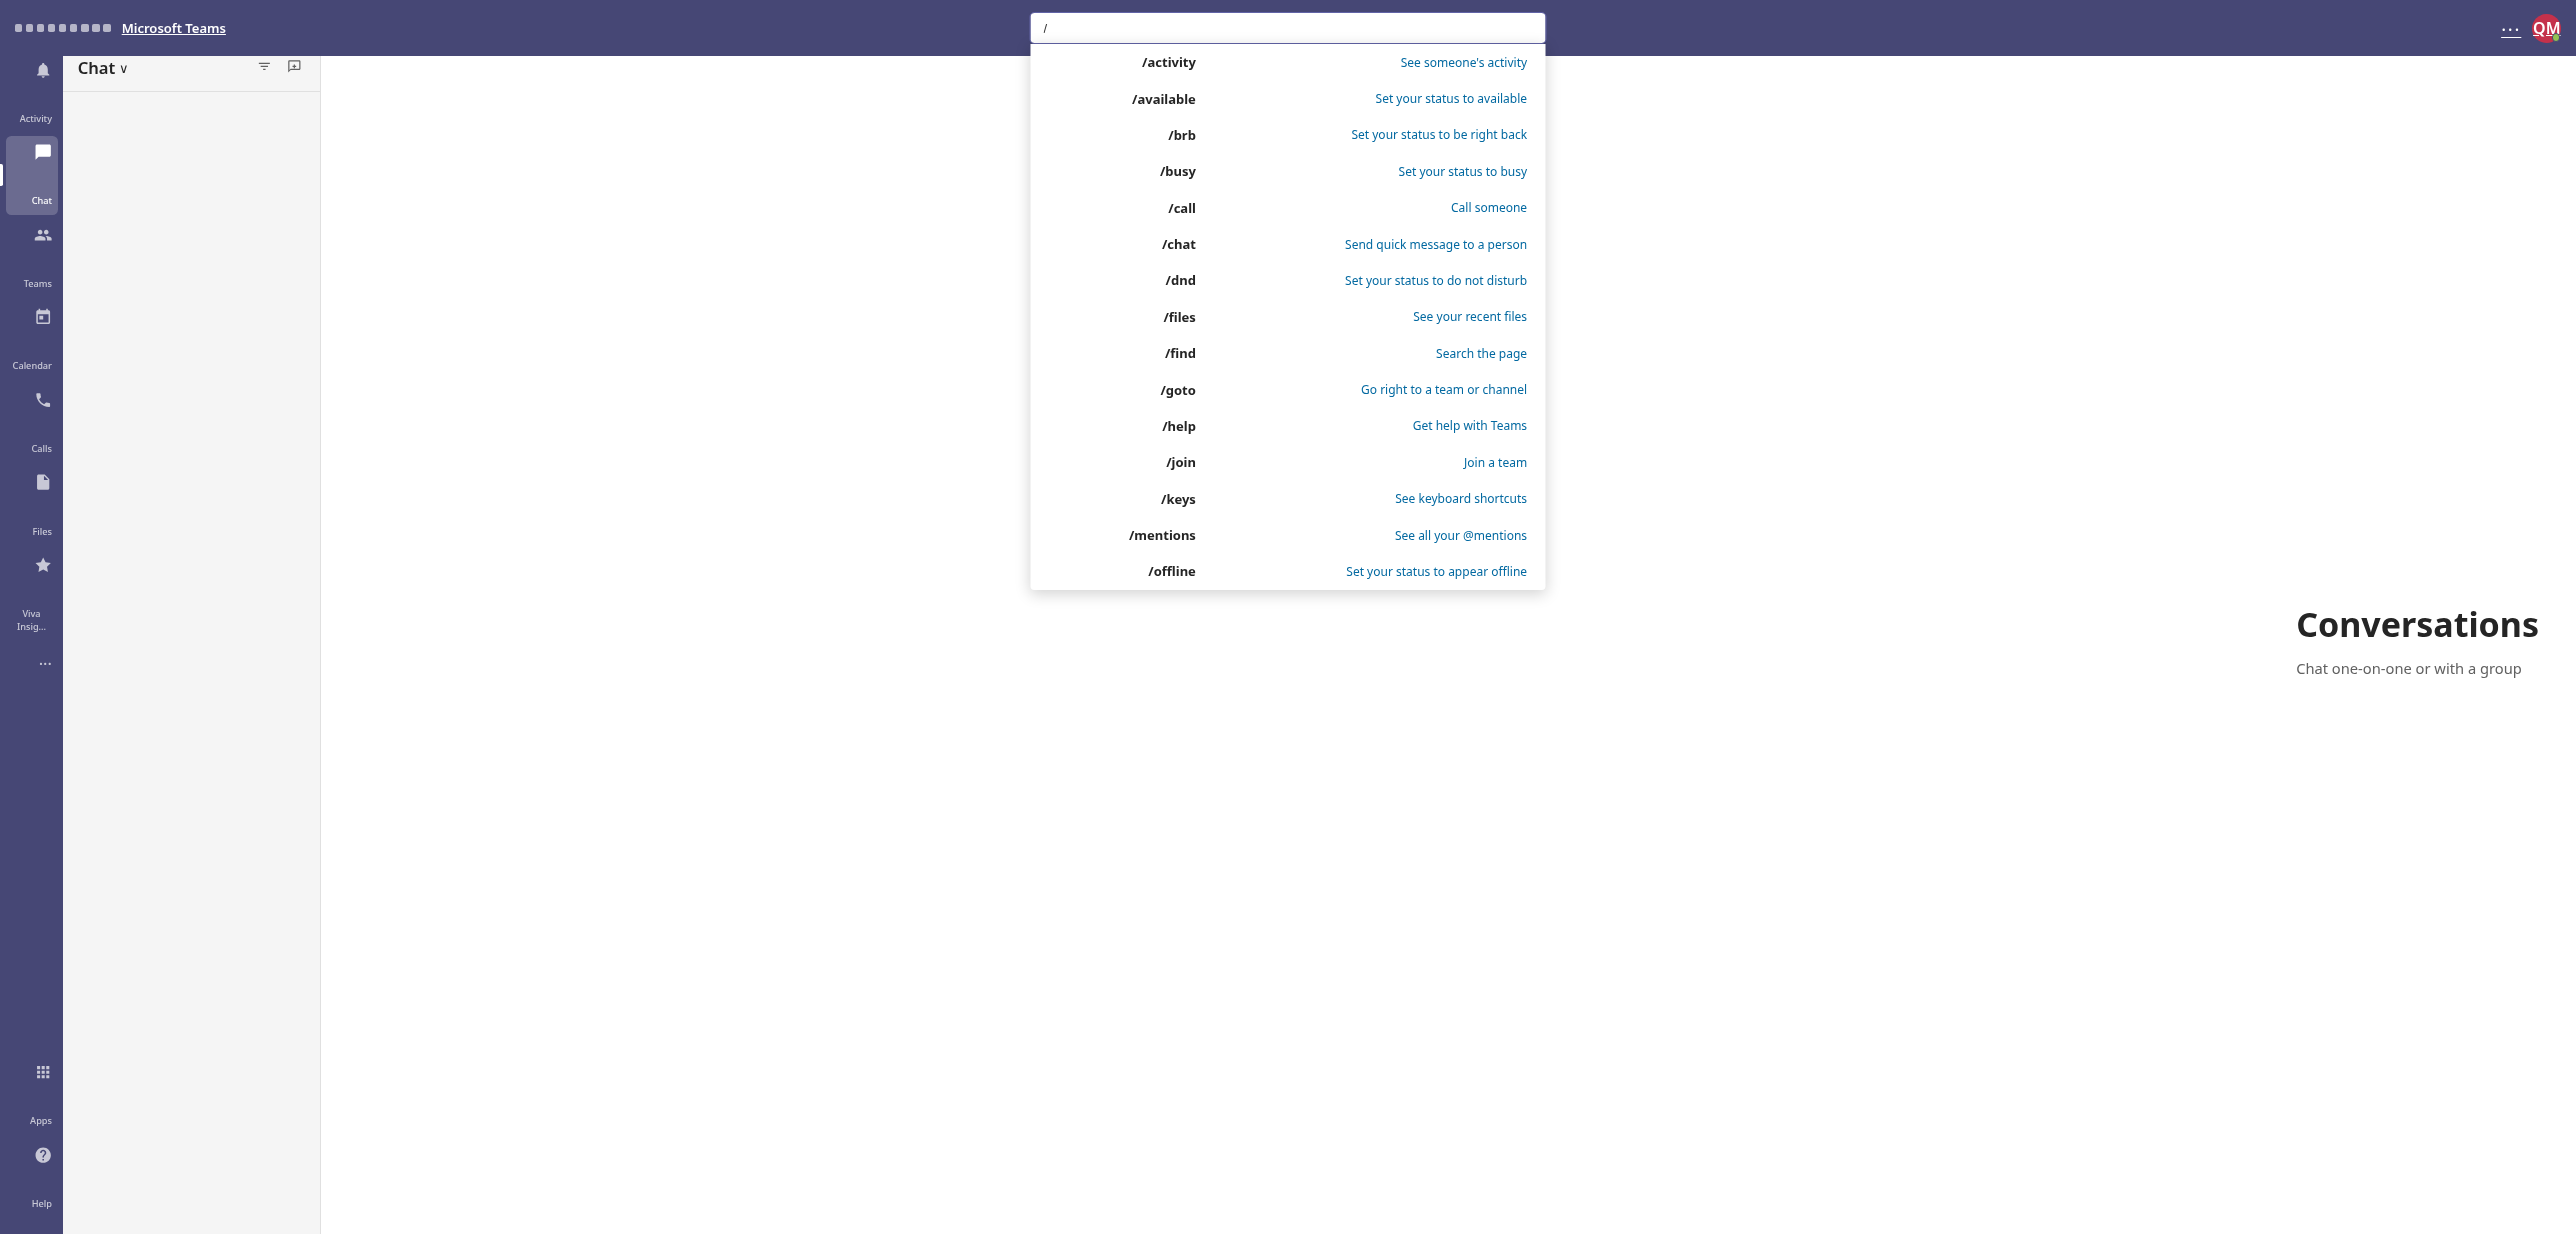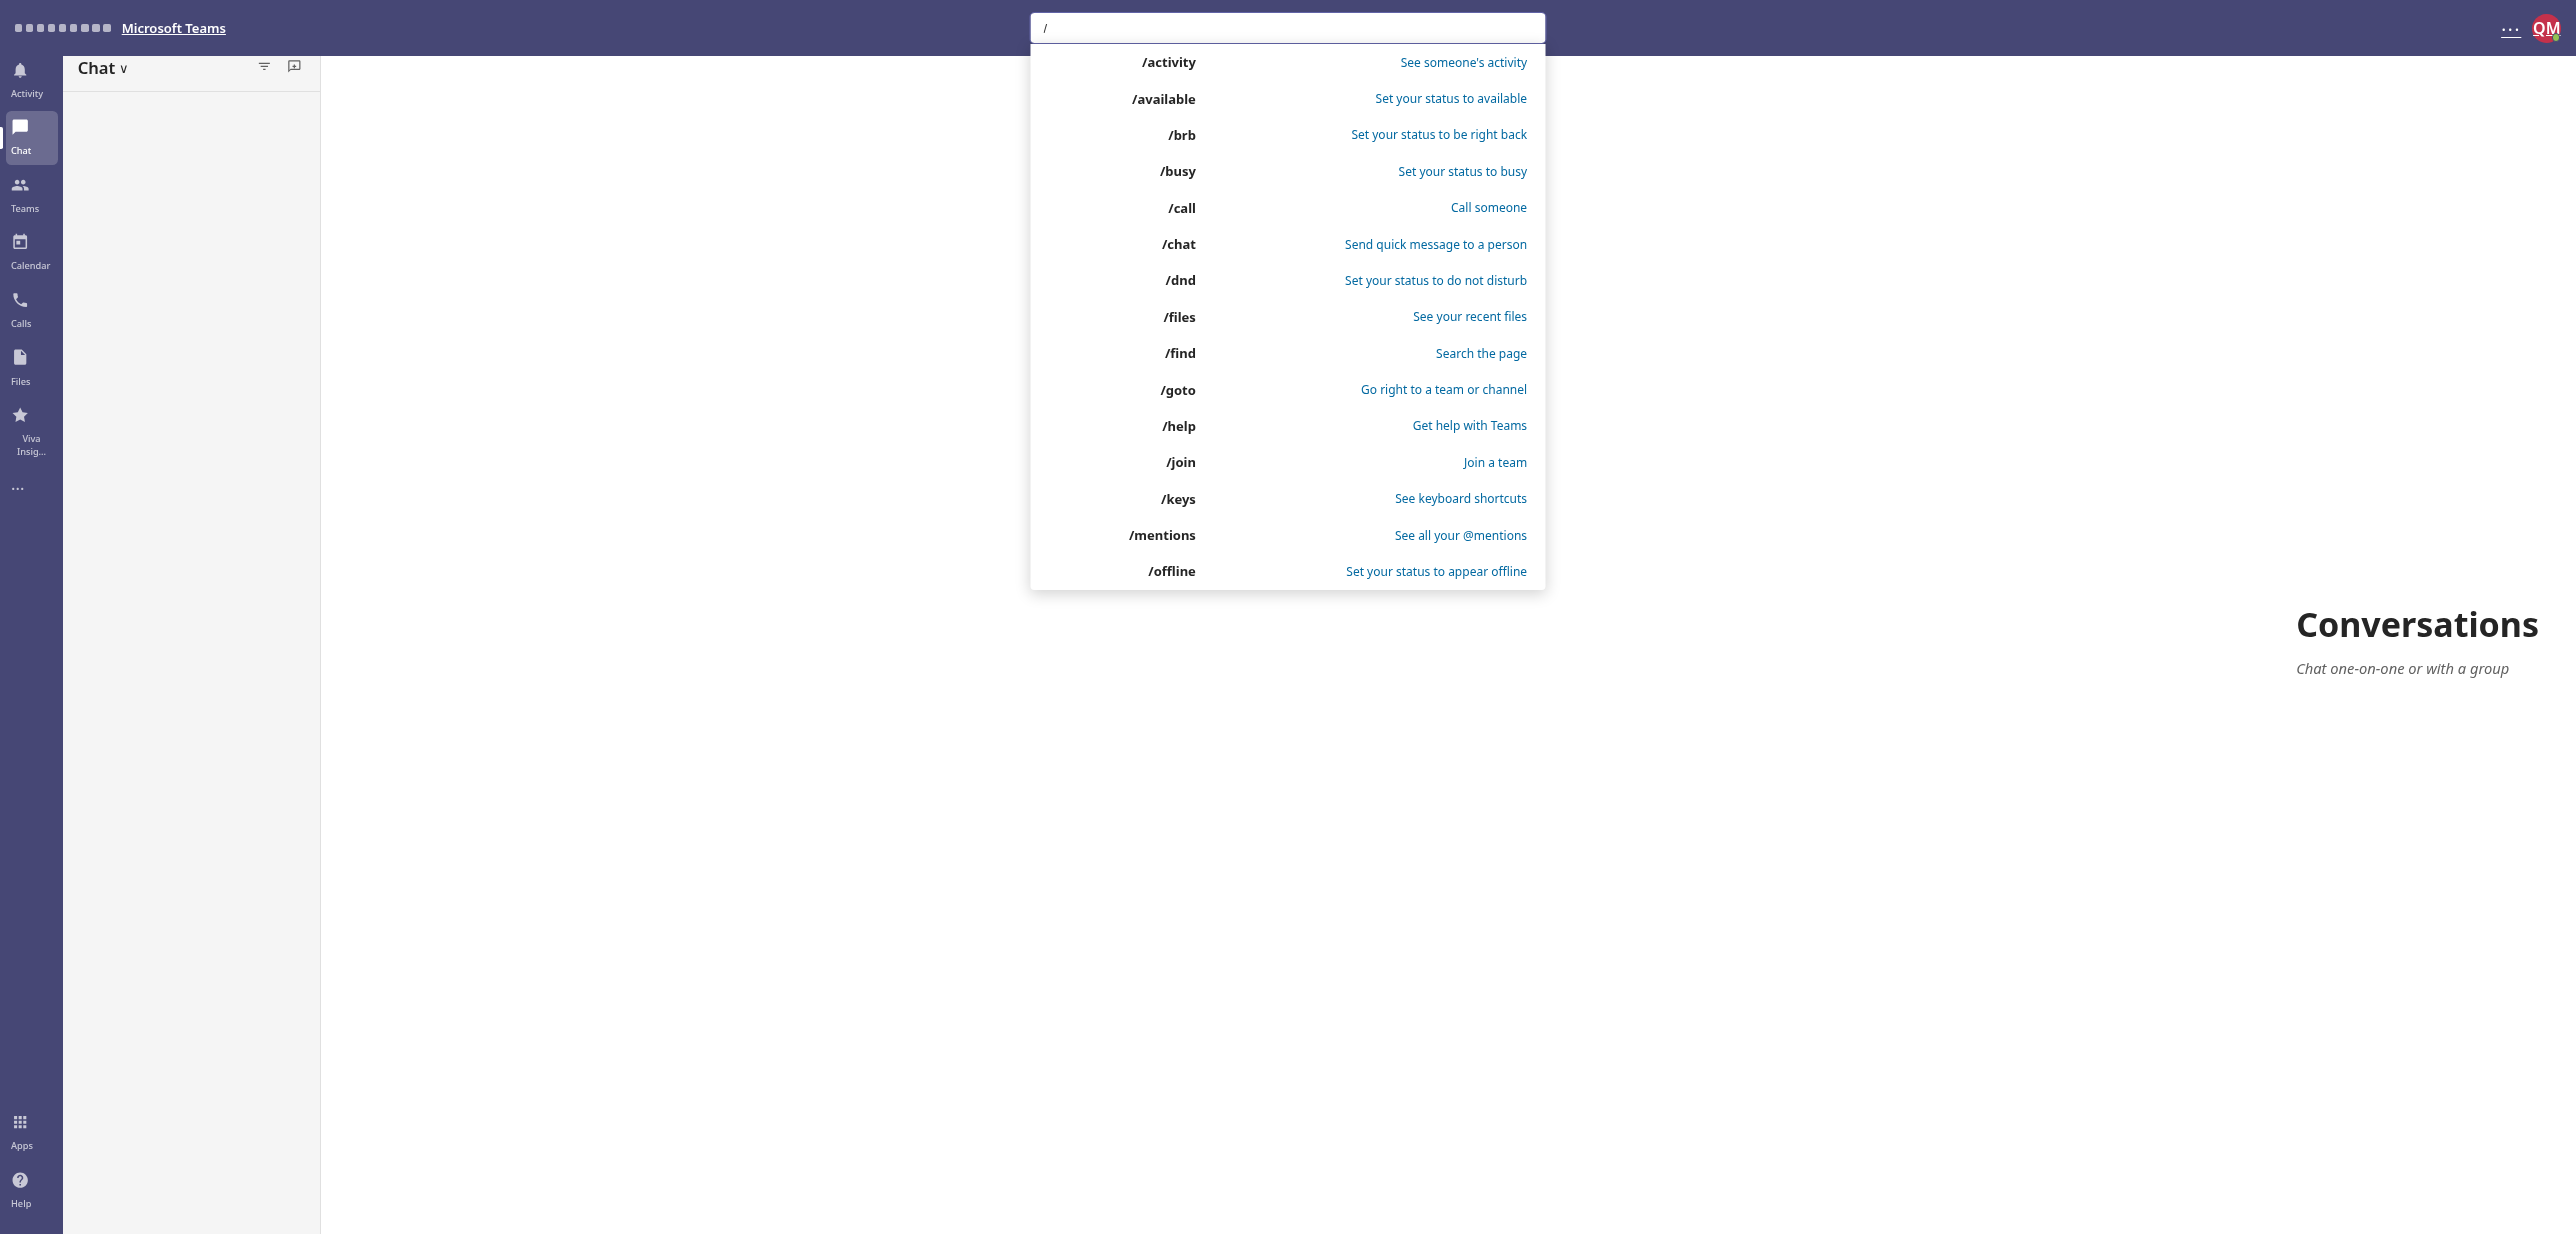--- a/index.html
+++ b/index.html
@@ -47,29 +47,30 @@
     
     .sidebar {
       position: fixed; top: 44px; left: 0; bottom: 0;
       width: 63px;
       background: #464775;
       display: flex; flex-direction: column; align-items: center;
       padding: 7.4px 0;
       z-index: 90;
     }
     .sidebar-item {
-      display: flex; flex-direction: column; align-items: flex-start;
+      display: flex; flex-direction: column; align-items: flex-end;
       padding: 7.4px 5.5px;
       border-radius: 5.5px;
       cursor: pointer;
       color: rgba(255,255,255,0.7);
       width: 52px;
       margin: 1.8px 0;
       position: relative;
       text-decoration: none;
+      gap: 25px;
     }
     .sidebar-item.active { background: rgba(255,255,255,0.2); color: white; }
     .sidebar-item-icon { font-size: 16.6px; margin-bottom: 2.8px; }
     .sidebar-item-label { font-size: 9.2px; font-weight: 500; text-align: center; }
     .sidebar-item.active .sidebar-indicator {
       position: absolute; left: -5.5px; top: 50%; transform: translateY(-50%);
       width: 2.8px; height: 22px; background: white; border-radius: 0 1.8px 1.8px 0;
     }
     .sidebar-spacer { flex: 1; }
     .sidebar-bottom { display: flex; flex-direction: column; align-items: center; padding-bottom: 7.4px; }
@@ -103,21 +104,21 @@
 
     
     .content-area {
       flex: 1;
       background: white;
       display: flex; align-items: center; justify-content: flex-end;
       padding: 37px;
     }
     .welcome-content { text-align: left; max-width: 460px; }
     .welcome-title { font-size: 34px; font-weight: 700; color: #252525; margin-bottom: 11px; }
-    .welcome-sub { font-size: 14.7px; color: #616161; font-style: italic; }
+    .welcome-sub { font-size: 14.7px; color: #616161; }
 
     
     .search-dropdown {
       position: fixed;
       left: 50%;
       transform: translateX(-50%);
       top: 44px;
       width: 515px;
       background: white;
       border-radius: 0 0 3.7px 3.7px;

